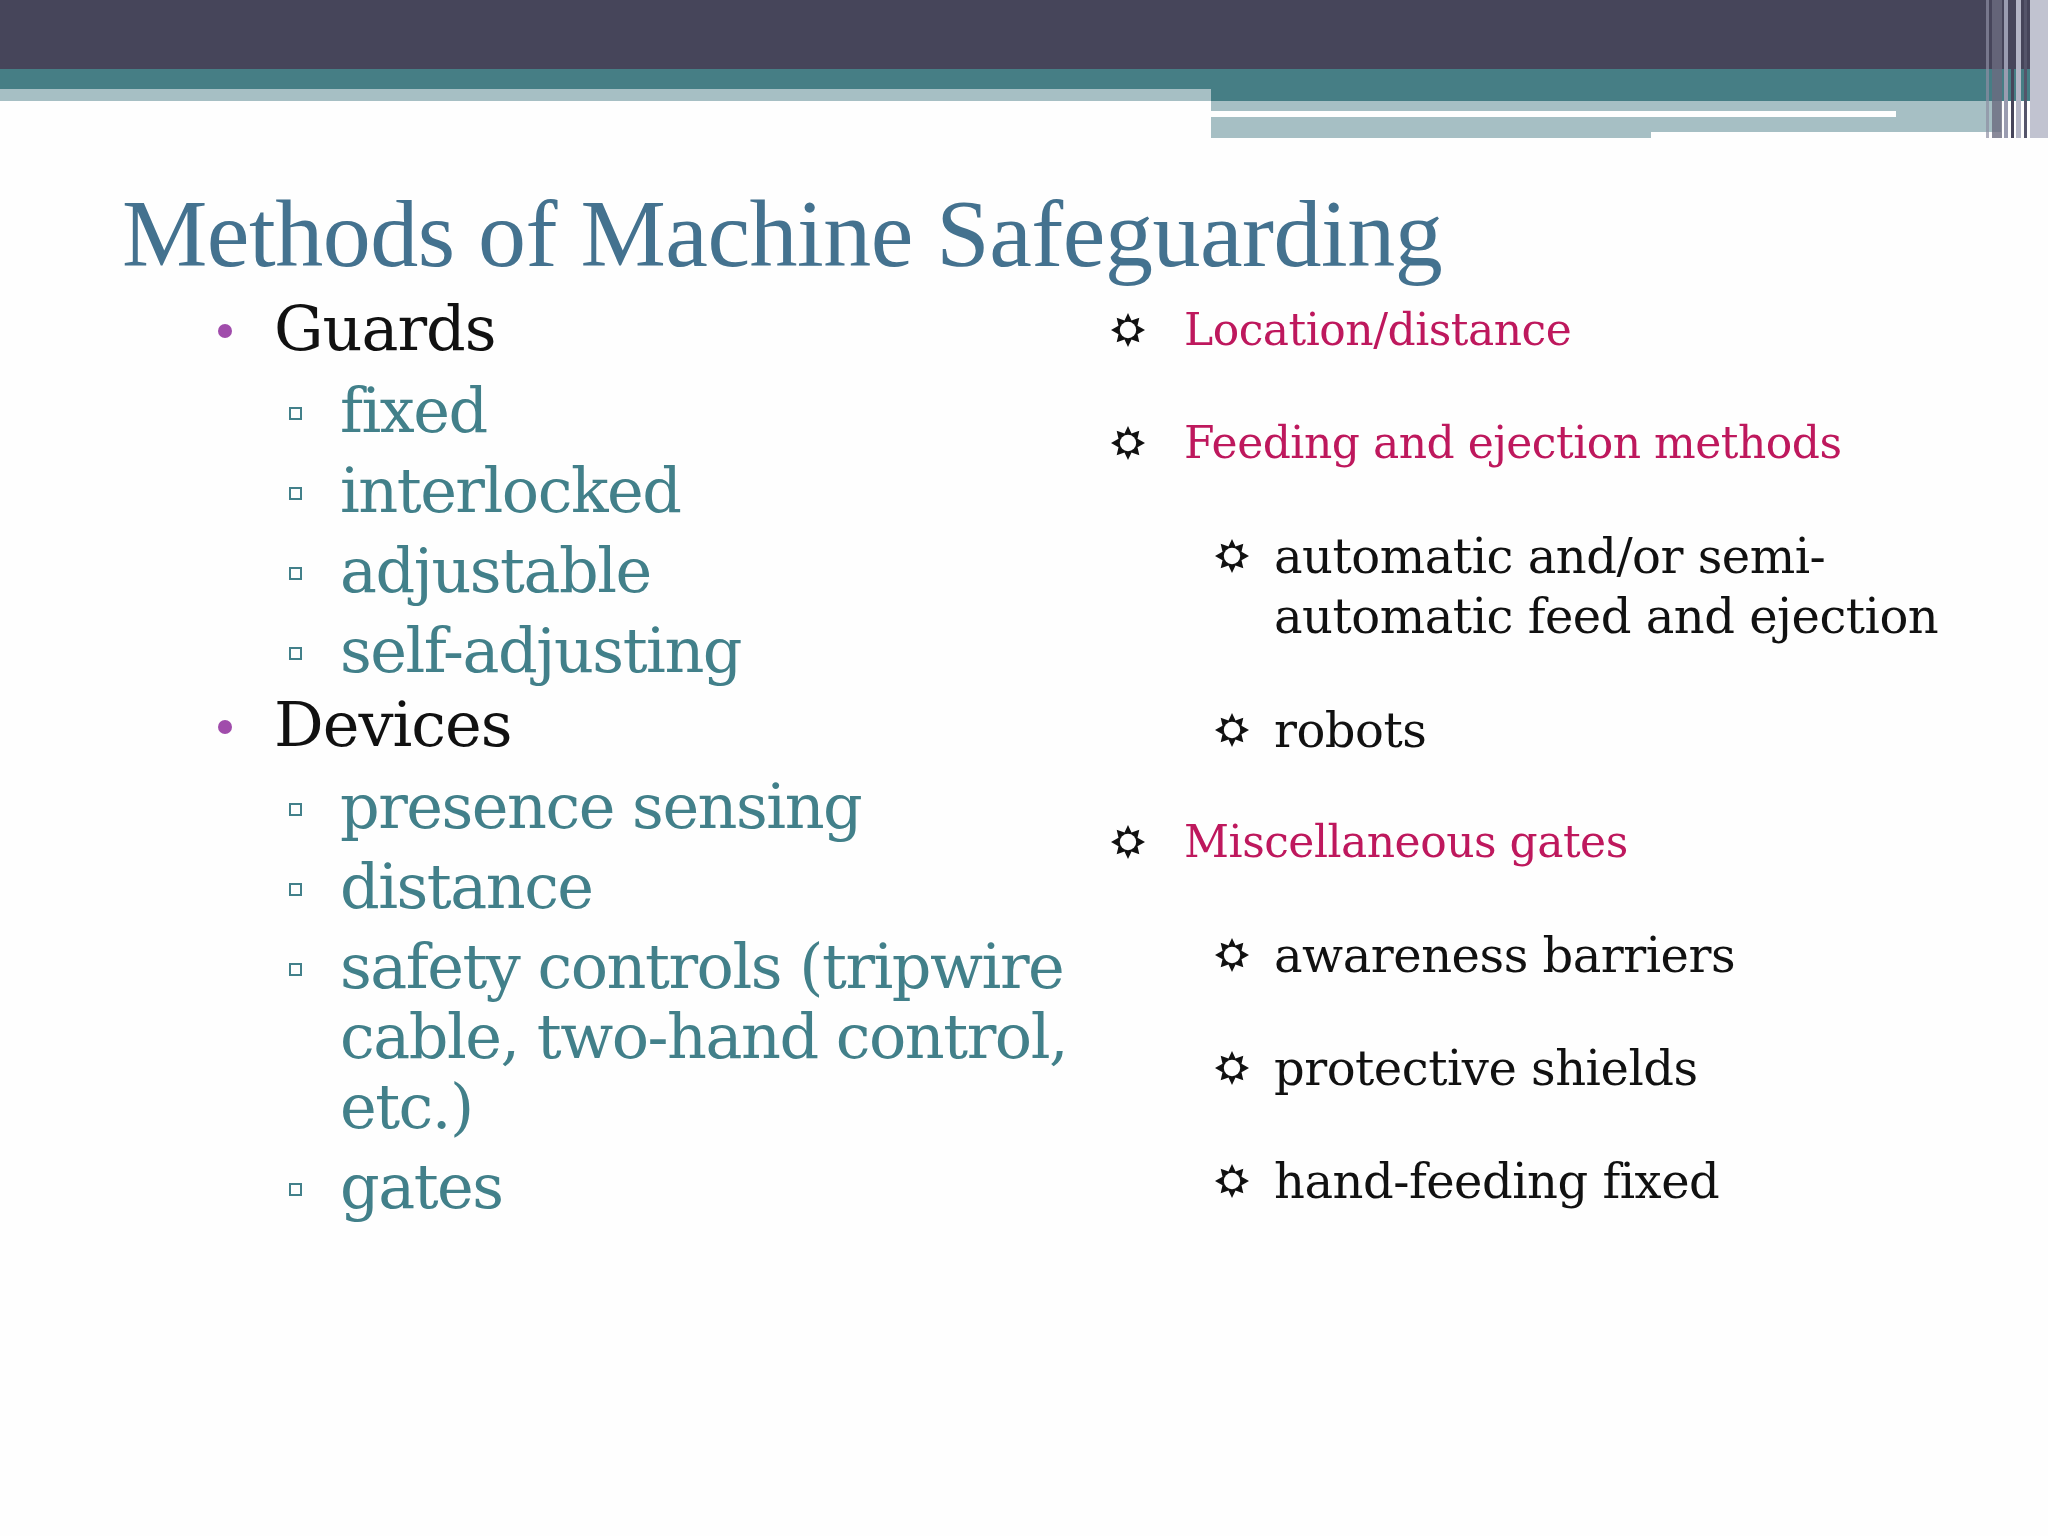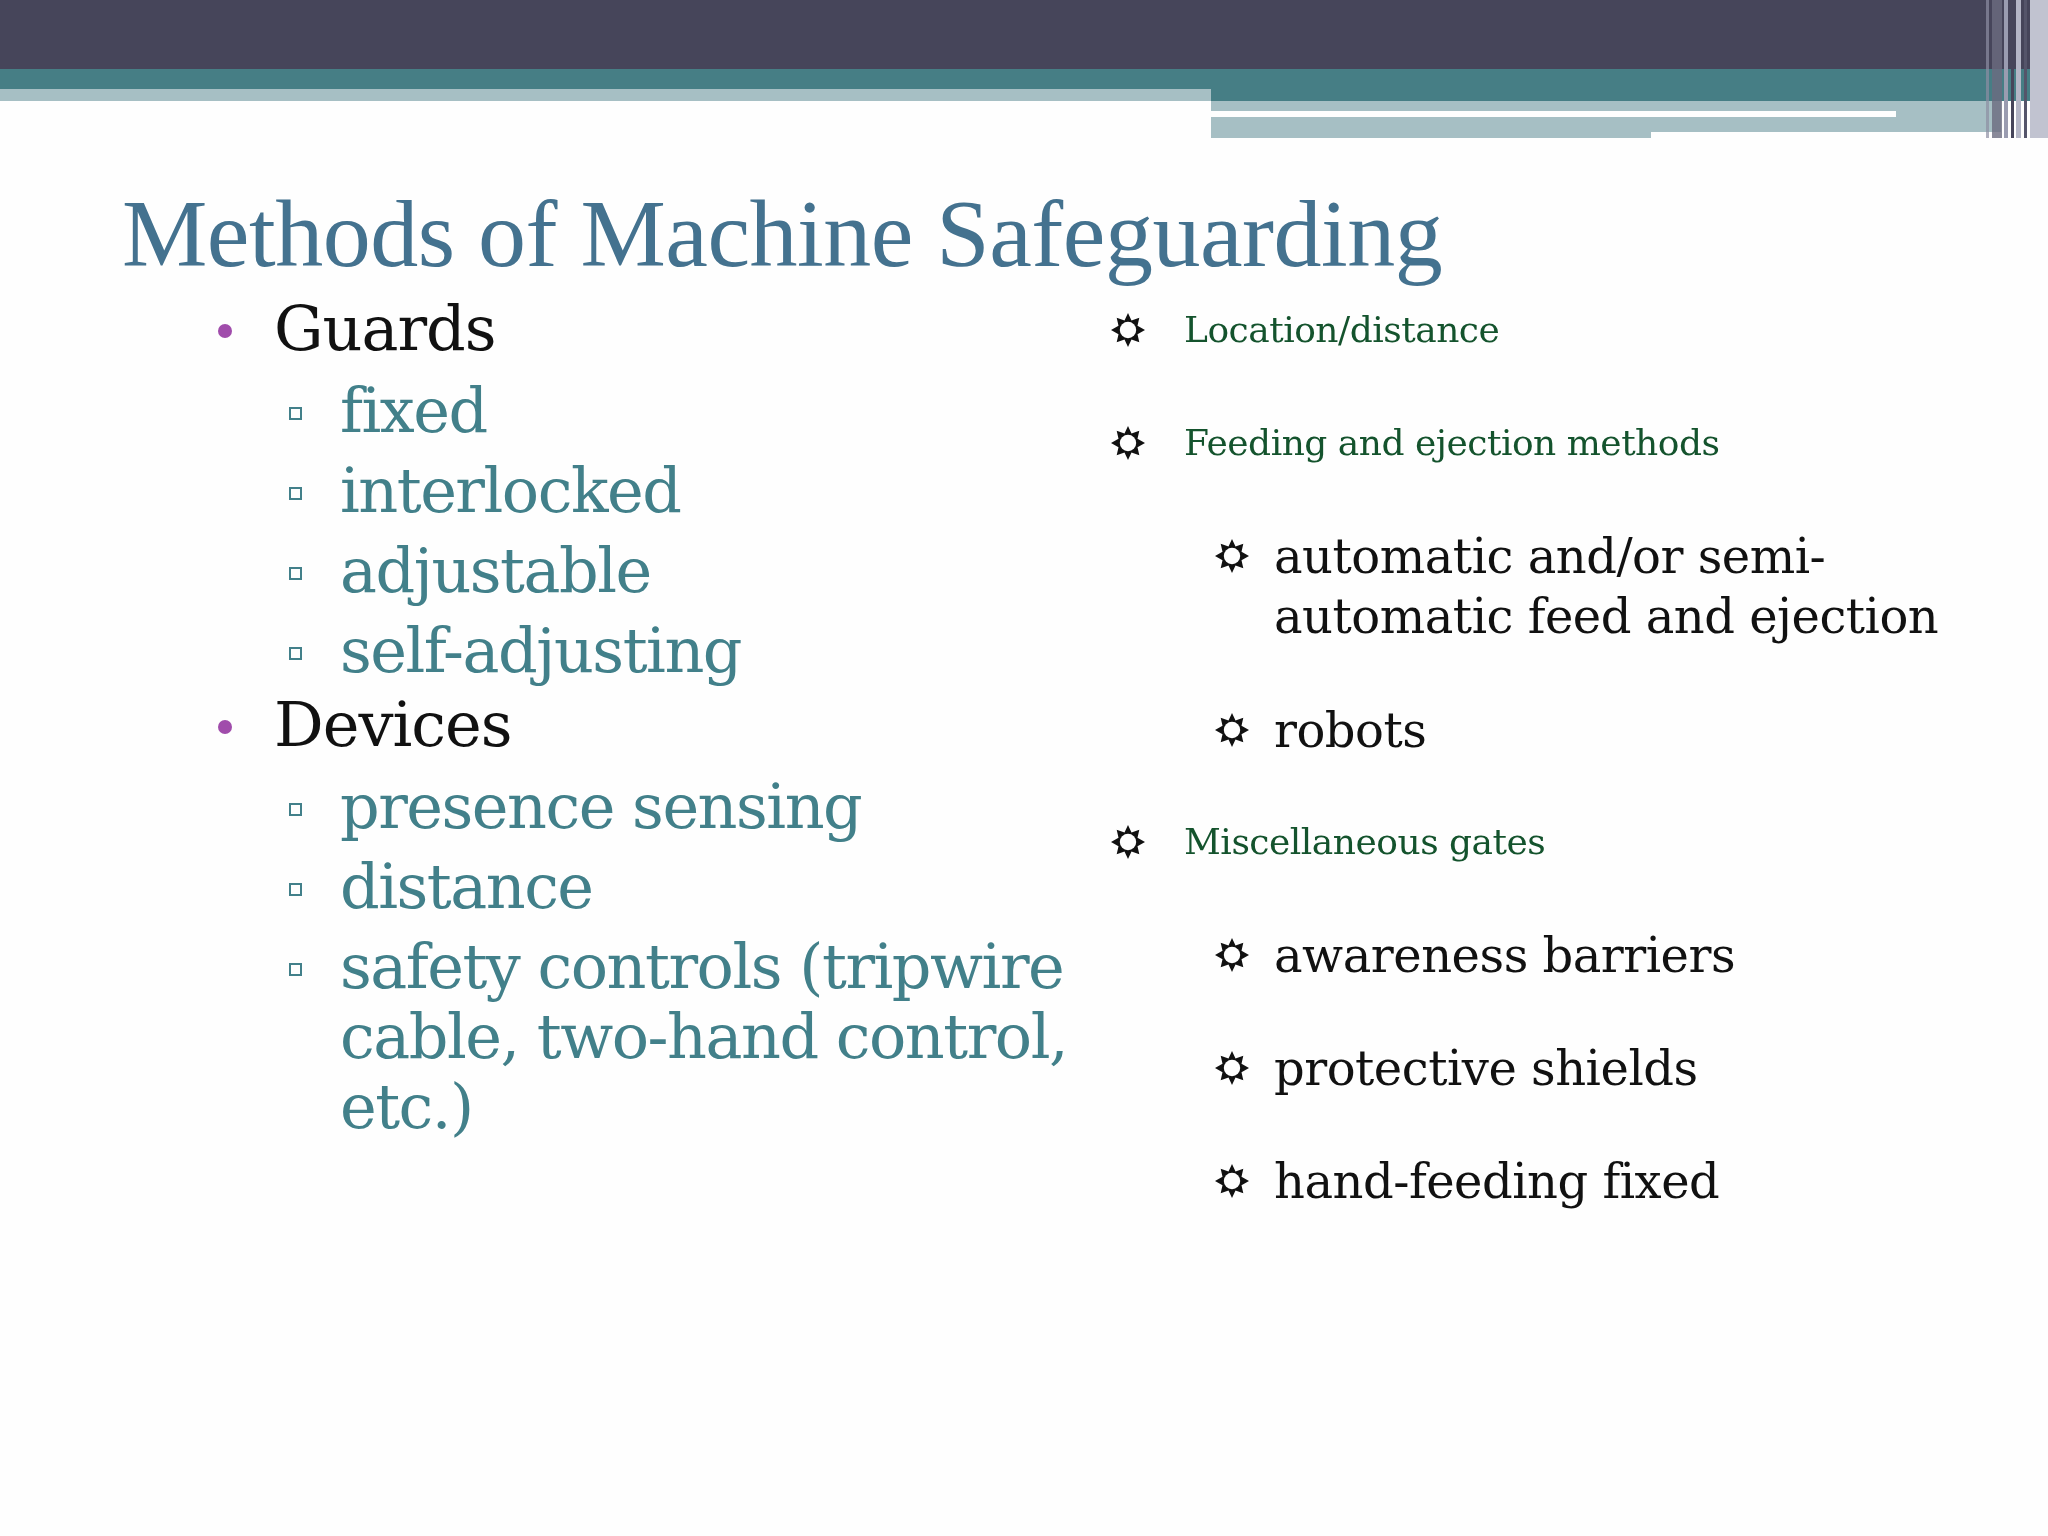--- a/index.html
+++ b/index.html
@@ -16,21 +16,21 @@
   .vstripe { position:absolute; top:0; height:138px; }
   .slide-title { position:absolute; left:122px; top:178px; margin:0; font-family:"Liberation Serif", serif; font-weight:normal; font-size:96px; color:#44728f; letter-spacing:-0.5px; white-space:nowrap; }
   .col { position:absolute; }
   #left-col { left:210px; top:290px; width:880px; }
   #right-col { left:1100px; top:300px; width:900px; }
   .l1 { position:relative; font-size:62px; color:#111; line-height:74px; padding-left:64px; margin:2px 0 4px 0; font-family:"DejaVu Serif", serif; letter-spacing:-1px; }
   .l1 .bullet { position:absolute; left:8px; top:32px; width:14px; height:14px; border-radius:50%; background:#a04cab; }
   .l2 { position:relative; font-size:62px; color:#42808a; line-height:70px; padding-left:130px; margin:10px 0 0 0; letter-spacing:-1.5px; font-family:"DejaVu Serif", serif; }
   .l2 .sq { position:absolute; left:79px; top:31px; width:9px; height:9px; border:2px solid #42808a; }
   .l2.multi { line-height:70px; }
-  .r1 { position:relative; font-size:36px; color:#14532d; line-height:60px; padding-left:84px; letter-spacing:-0.5px; font-family:"DejaVu Serif", serif; }
+  .r1 { position:relative; font-size:44px; color:#be185d; line-height:60px; padding-left:84px; letter-spacing:-0.5px; font-family:"DejaVu Serif", serif; }
   .r2 { position:relative; font-size:48px; color:#111; line-height:60px; padding-left:174px; letter-spacing:-0.5px; font-family:"DejaVu Serif", serif; }
   .star { position:absolute; top:12px; width:36px; height:36px; }
   .r1 .star { left:10px; }
   .r2 .star { left:114px; }
 </style>
 </head>
 <body>
 
 <div class="band" id="top-dark"></div>
 <div class="band" id="teal"></div>
@@ -85,20 +85,24 @@
     <span class="sq"></span>
   </div>
   <div class="l2">
     <span class="sq"></span>
     <span>distance</span>
   </div>
   <div class="l2 multi" style="width:760px">
     <span class="sq"></span>
     <span>safety controls (tripwire cable, two-hand control, etc.)</span>
   </div>
+  <div class="l2">
+    <span class="sq"></span>
+    <span>gates</span>
+  </div>
 </div>
 
 <div class="col" id="right-col">
   <div class="r1" style="position:absolute;top:0px">
     <svg class="star" viewBox="0 0 36 36">
         <polygon points="18,1 21.5,8.5 29.3,5.7 27.5,13.8 35,18 27.5,22.2 29.3,30.3 21.5,27.5 18,35 14.5,27.5 6.7,30.3 8.5,22.2 1,18 8.5,13.8 6.7,5.7 14.5,8.5" fill="#111"></polygon>
         <circle cx="18" cy="18" r="8.2" fill="#fefefe"></circle>
       </svg>
     <span>Location/distance</span>
   </div>

